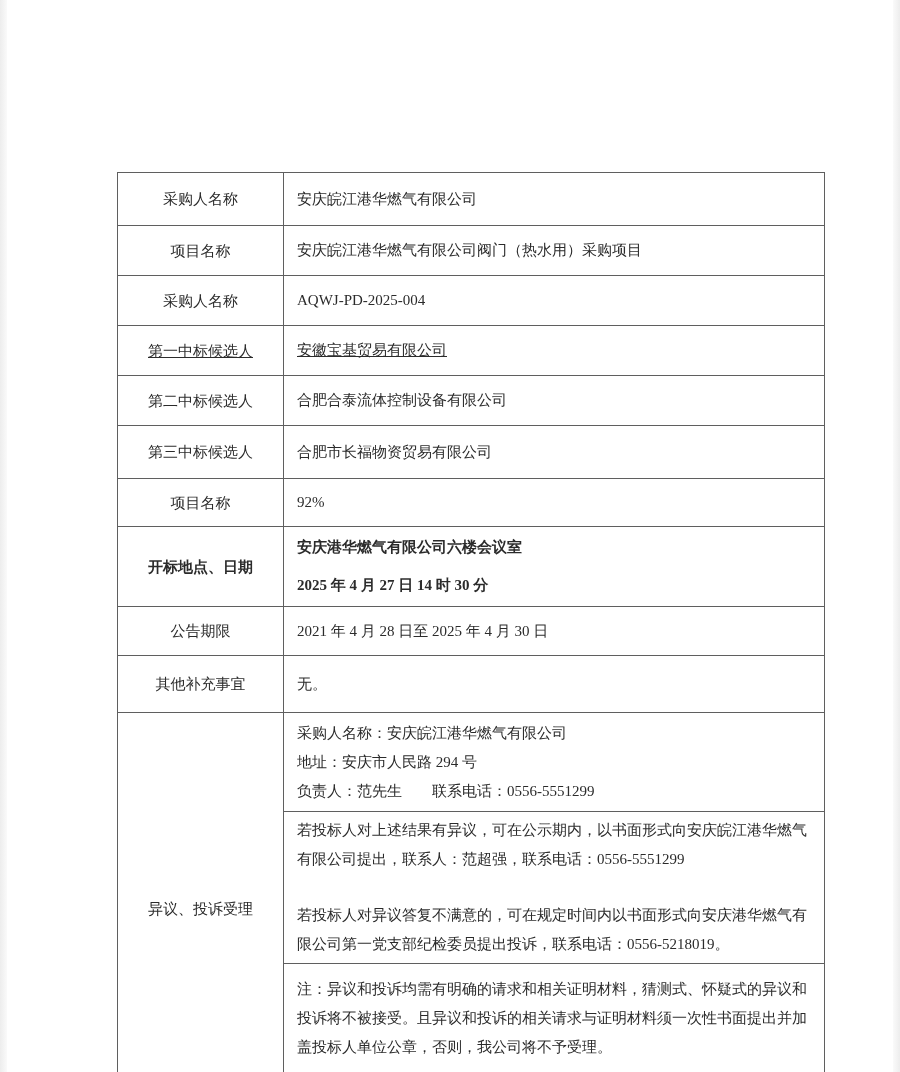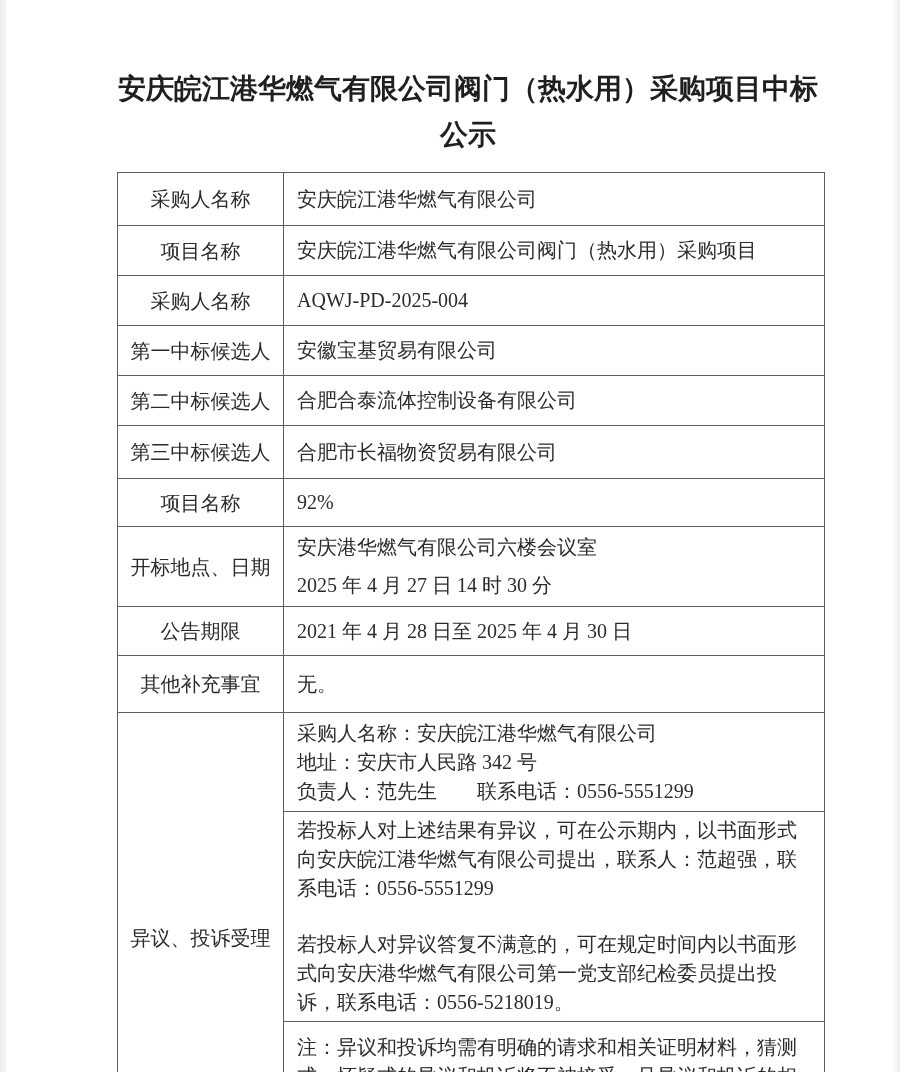--- a/index.html
+++ b/index.html
@@ -49,21 +49,21 @@
   table.announcement {
     position: absolute;
     left: 117px;
     top: 172px;
     width: 708px;
     border-collapse: collapse;
     table-layout: fixed;
   }
   table.announcement td {
     border: 1px solid #5f5f5f;
-    font-size: 20px;
+    font-size: 15px;
     color: #2b2b2b;
     overflow: hidden;
     margin-top: 44px;
   }
   td.label-cell {
     width: 157px;
     text-align: center;
     vertical-align: middle;
     padding: 2px 4px;
     line-height: 24px;
@@ -94,39 +94,38 @@
     vertical-align: middle;
   }
   td.sub-bottom {
     vertical-align: top;
     padding-top: 11px;
   }
   
   tr.r0  td { height: 44px; }
   tr.r1  td { height: 41px; }
   tr.r2  td { height: 41px; }
-  tr.r3  td { height: 41px; }
+  tr.r3  td { height: 41px; text-decoration: underline; }
   tr.r4  td { height: 41px; }
   tr.r5  td { height: 44px; }
   tr.r6  td { height: 39px; }
-  tr.r7  td { height: 71px; }
+  tr.r7  td { height: 71px; font-weight: bold; }
   tr.r8  td { height: 40px; }
   tr.r9  td { height: 48px; }
   tr.r10 td { height: 90px; }
   tr.r11 td { height: 143px; }
   tr.r12 td { height: 125px; }
 </style>
 </head>
 <body>
 
 <div class="page">
   <div class="scan-edge"></div>
   <div class="scan-edge right"></div>
 
-  <div class="doc-title">安庆皖江港华燃气有限公司阀门（热水用）采购项目中标公示</div>
 
   <table class="announcement">
     <tbody>
       <tr class="r0">
         <td class="label-cell">采购人名称</td>
         <td class="value-cell">安庆皖江港华燃气有限公司</td>
       </tr>
       <tr class="r1">
         <td class="label-cell">项目名称</td>
         <td class="value-cell">安庆皖江港华燃气有限公司阀门（热水用）采购项目</td>
@@ -163,21 +162,21 @@
         <td class="value-cell">2021 年 4 月 28 日至 2025 年 4 月 30 日</td>
       </tr>
       <tr class="r9">
         <td class="label-cell">其他补充事宜</td>
         <td class="value-cell">无。</td>
       </tr>
       <tr class="r10">
         <td class="label-cell" rowspan="3">异议、投诉受理</td>
         <td class="value-cell sub-top">
           <span class="cell-line">采购人名称：安庆皖江港华燃气有限公司</span>
-          <span class="cell-line">地址：安庆市人民路 342 号</span>
+          <span class="cell-line">地址：安庆市人民路 294 号</span>
           <span class="cell-line">负责人：范先生　　联系电话：0556-5551299</span>
         </td>
       </tr>
       <tr class="r11">
         <td class="value-cell sub-mid">
           <p>若投标人对上述结果有异议，可在公示期内，以书面形式向安庆皖江港华燃气有限公司提出，联系人：范超强，联系电话：0556-5551299</p>
           <p>若投标人对异议答复不满意的，可在规定时间内以书面形式向安庆港华燃气有限公司第一党支部纪检委员提出投诉，联系电话：0556-5218019。</p>
         </td>
       </tr>
       <tr class="r12">

